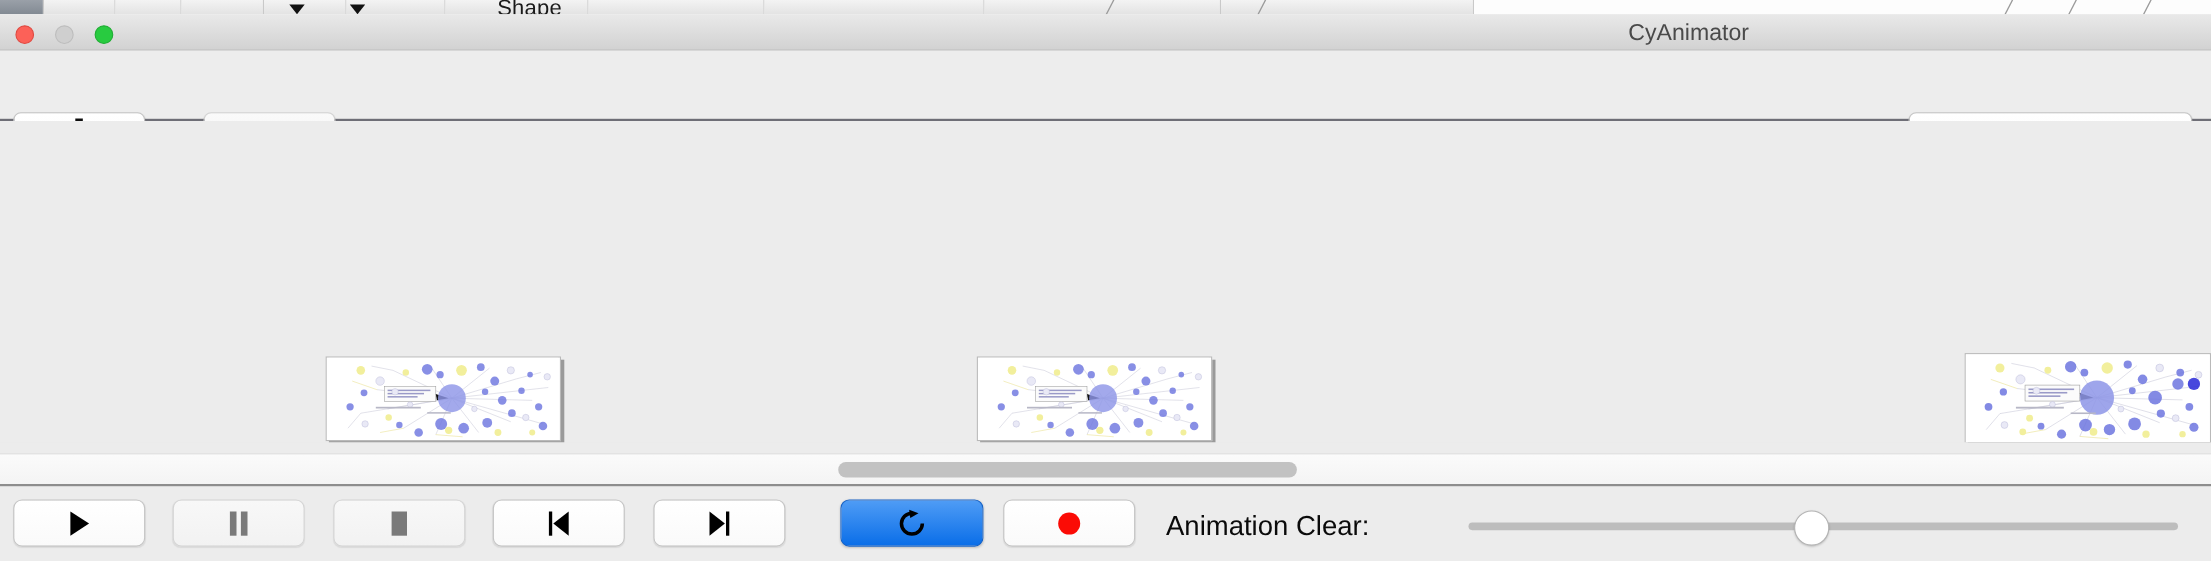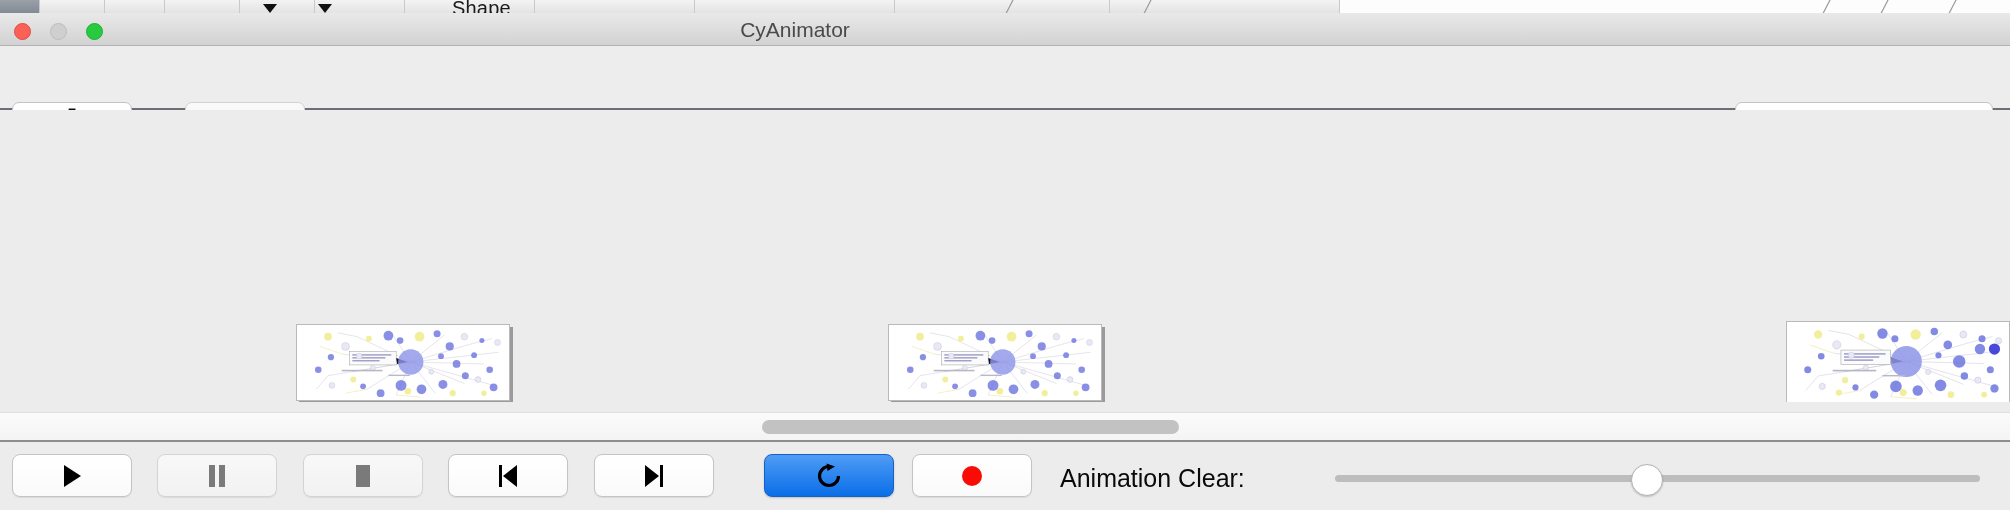--- a/index.html
+++ b/index.html
@@ -77,21 +77,21 @@
     border-radius: 50%;
     box-sizing: border-box;
   }
   .traffic.close  { left: 14px;  background: #fc6158; border: 1px solid #e04a42; }
   .traffic.min    { left: 50px;  background: #cfcfcf; border: 1px solid #bdbdbd; }
   .traffic.max    { left: 86px;  background: #28cb40; border: 1px solid #1fae33; }
   .win-title {
     position: absolute;
     left: 0; top: 0;
     width: 1590px;
-    text-align: center;
+    text-align: right;
     line-height: 33px;
     font-size: 21px;
     color: #4a4a4a;
     font-family: "Liberation Sans", sans-serif;
   }
 
   
   .toolbar {
     position: absolute;
     left: 0; top: 46px;

